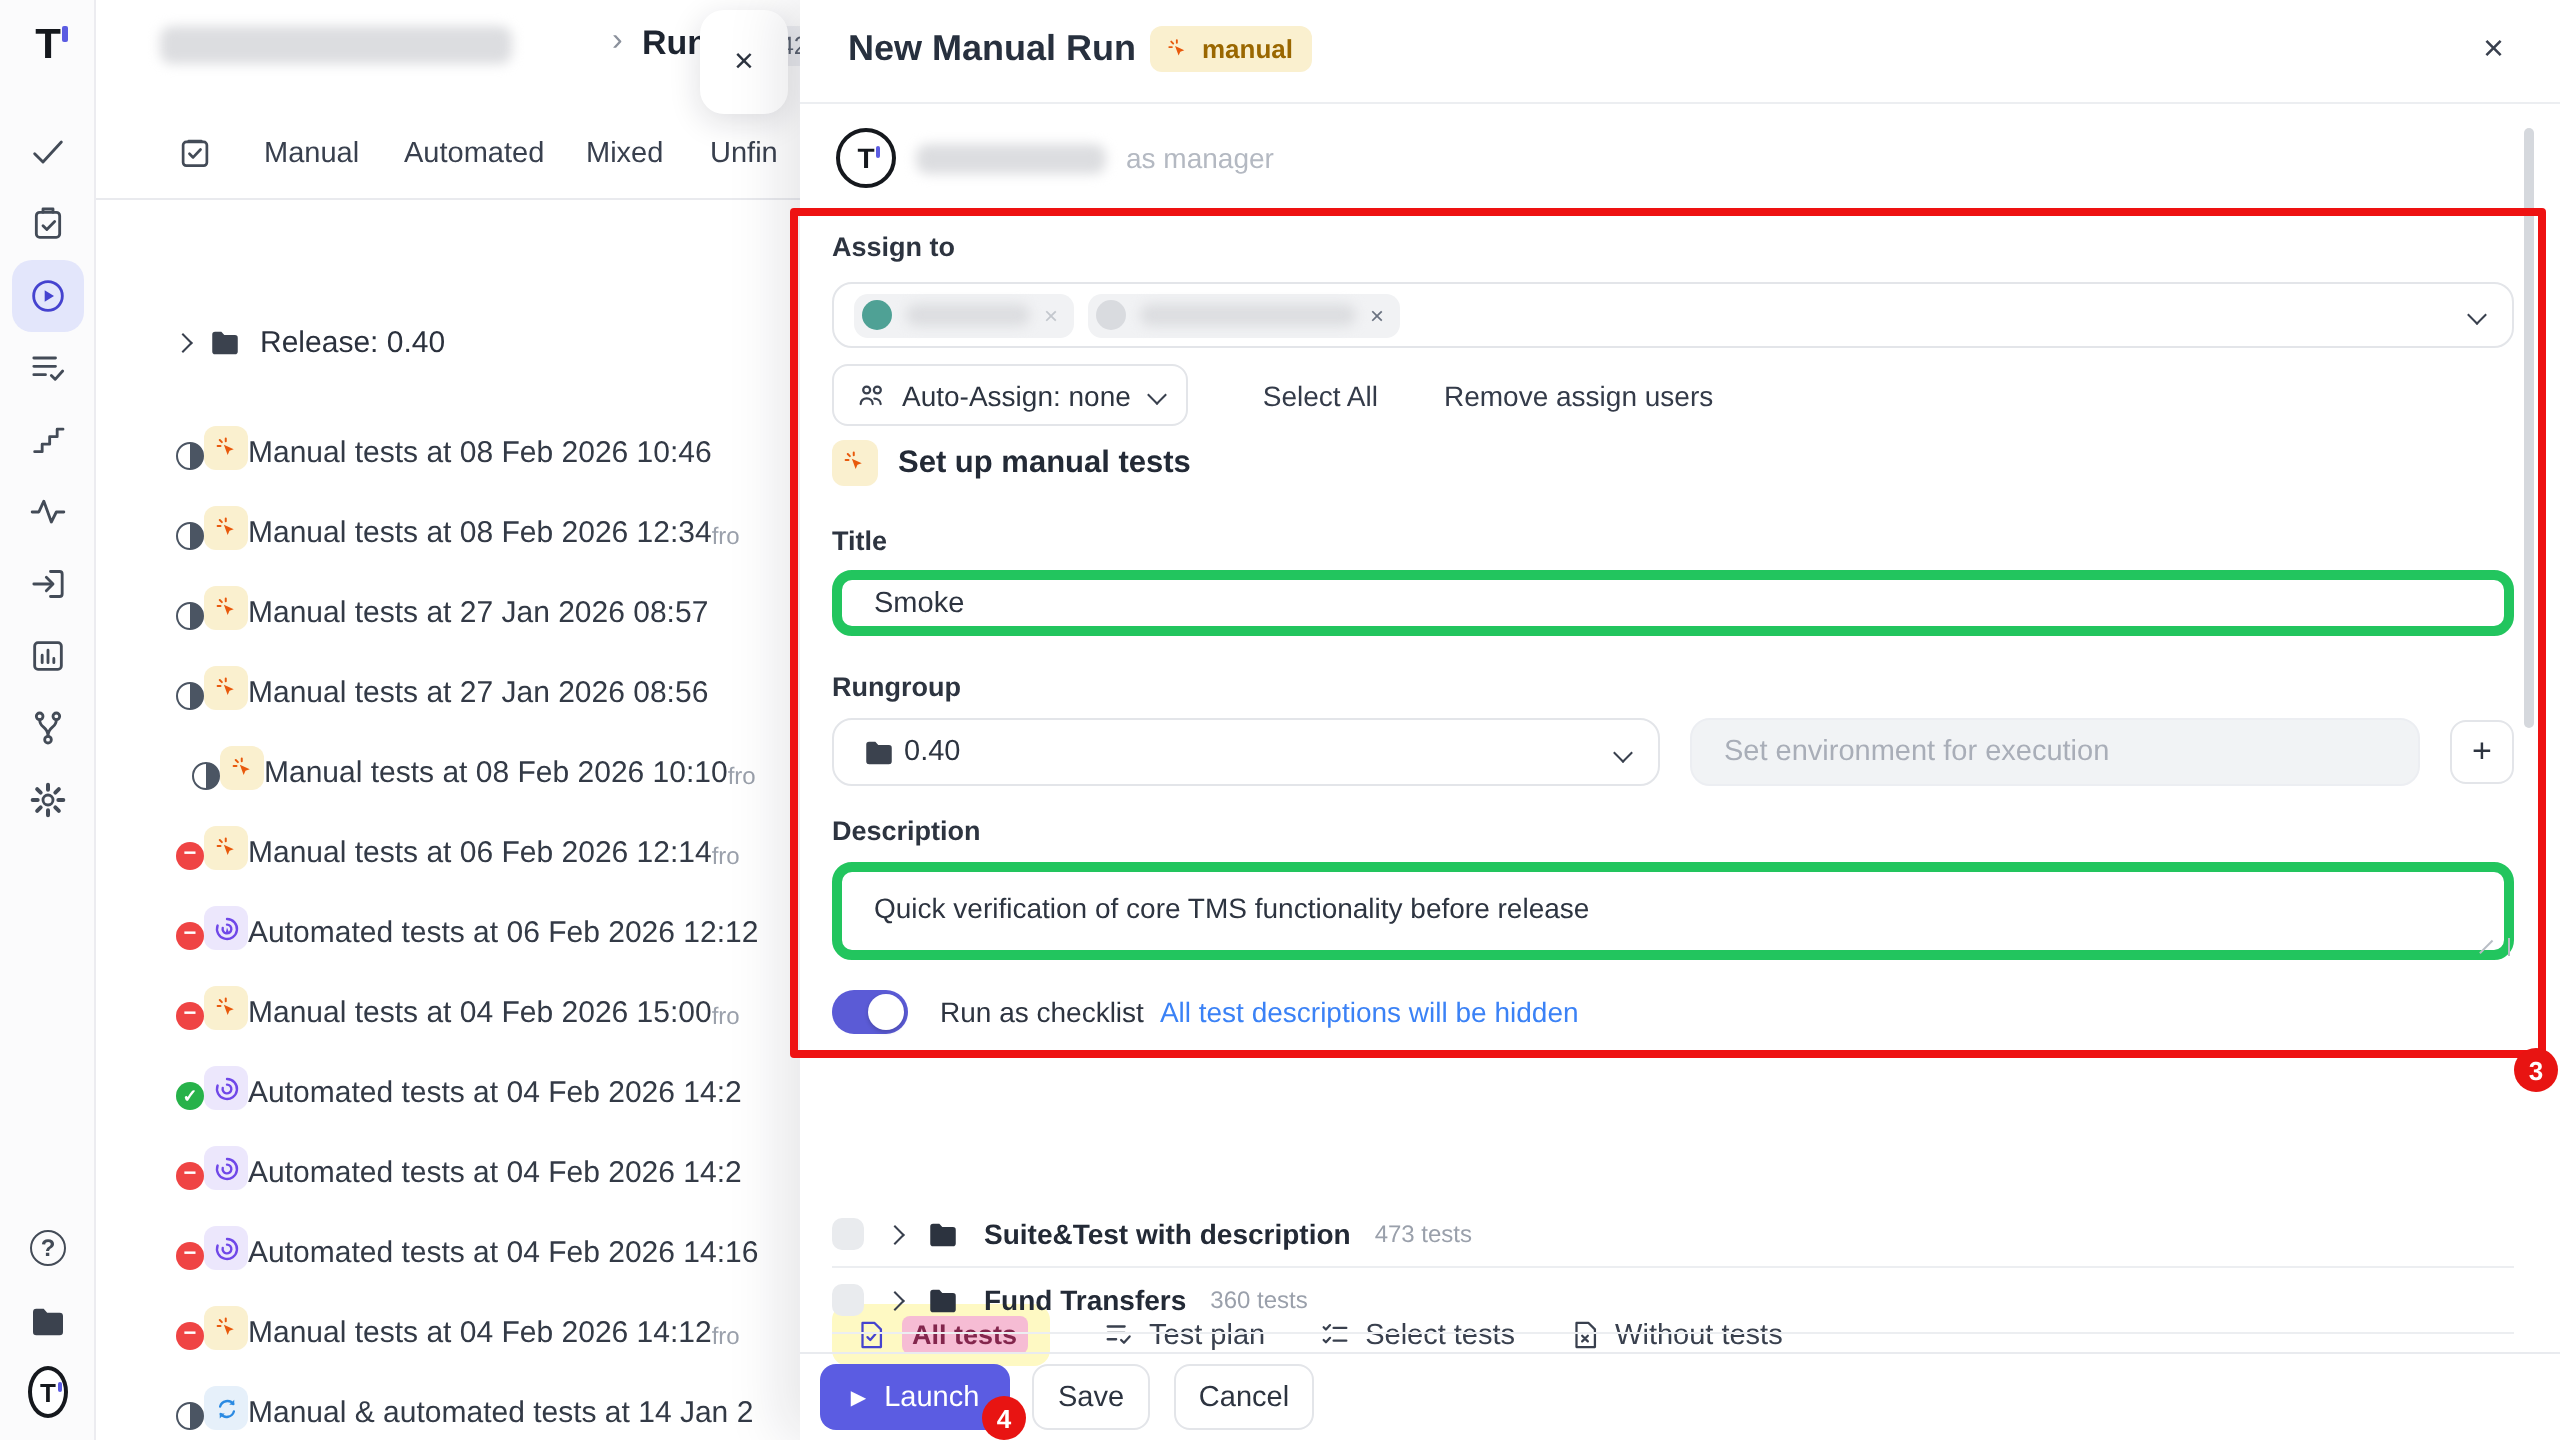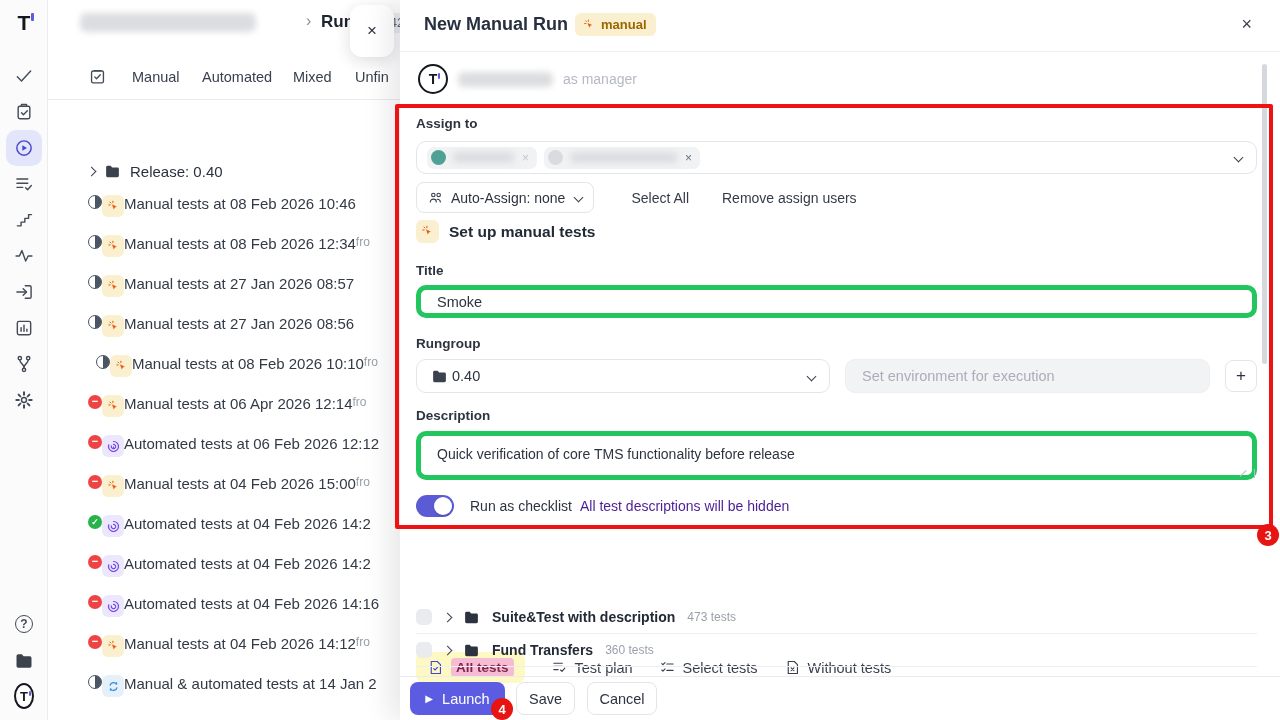--- a/index.html
+++ b/index.html
@@ -32,21 +32,21 @@
   .ltab { position:absolute; top:13px; font-size:14.5px; color:#39404e; white-space:nowrap; }
   #ltab-icon { left:40px; top:11px; }
   #ltab-icon svg { width:19px; height:19px; stroke:#434b57; fill:none; stroke-width:1.7; stroke-linecap:round; stroke-linejoin:round; }
 
   .folder-row { left:88px; top:163px; display:flex; align-items:center; gap:9px; font-size:15px; color:#2b313d; }
   .fold { width:17px; height:17px; }
   .fold svg { width:17px; height:17px; fill:#3b424e; }
   .chev { display:inline-block; width:7px; height:7px; border-right:1.8px solid #39404e; border-bottom:1.8px solid #39404e; transform:rotate(-45deg); }
   .chev.down { transform:rotate(45deg); }
 
-  .run-row { position:absolute; left:88px; width:312px; height:40px; display:flex; align-items:flex-start; overflow:hidden; }
+  .run-row { position:absolute; left:88px; width:312px; height:40px; display:flex; align-items:flex-end; overflow:hidden; }
   .run-label { font-size:15px; color:#333a46; white-space:nowrap; }
   .run-trail { font-size:12px; color:#9aa0ab; white-space:nowrap; }
   .st { flex:0 0 14px; width:14px; height:14px; border-radius:50%; display:flex; align-items:center; justify-content:center; }
   .st-prog { background:conic-gradient(#4b5563 0 180deg, #ffffff 180deg 360deg); border:1.5px solid #4b5563; }
   .st-fail { background:#ef4444; color:#fff; font-size:11px; font-weight:bold; line-height:1; }
   .st-fail::after { content:"−"; margin-top:-1px; }
   .st-pass { background:#27b24a; color:#fff; font-size:9px; font-weight:bold; }
   .st-pass::after { content:"✓"; }
   .typ { flex:0 0 22px; width:22px; height:22px; border-radius:6px; display:flex; align-items:center; justify-content:center; }
   .typ svg { width:15px; height:15px; }
@@ -89,21 +89,21 @@
   #env-input::placeholder { color:#a9aeb8; }
   #add-env-btn { left:825px; top:256px; width:32px; height:32px; border:1px solid #e3e5e9; border-radius:8px; background:#fff; font-size:17px; color:#2d3440; display:flex; align-items:center; justify-content:center; }
   #desc-area { left:16px; top:327px; width:841px; height:49px; resize:none; padding:9px 16px; font-size:14px; line-height:1.3; }
   .resize-grip { position:absolute; left:846px; top:365px; width:9px; height:9px; border-right:1.5px solid #b9bdc5; border-bottom:0; }
   .resize-grip::after { content:""; position:absolute; right:1px; bottom:1px; width:9px; height:9px; border-top:1.5px solid #b9bdc5; transform:rotate(-45deg); transform-origin:right bottom; }
 
   #chk-row { position:absolute; left:16px; top:391px; display:flex; align-items:center; gap:16px; }
   .toggle { width:38px; height:22px; border-radius:11px; background:#5b5bd6; position:relative; }
   .toggle .knob { position:absolute; right:2px; top:2px; width:18px; height:18px; border-radius:50%; background:#fff; box-shadow:0 1px 2px rgba(0,0,0,.2); }
   #chk-label { font-size:14px; font-weight:normal; color:#2d3440; }
-  #chk-hint { font-size:14px; color:#4c1d95; margin-left:-8px; }
+  #chk-hint { font-size:14px; color:#3b82f6; margin-left:-8px; }
 
   #tests-tabs { position:absolute; left:16px; top:548px; display:flex; align-items:center; gap:26px; }
   .ttab { display:flex; align-items:center; gap:7px; font-size:14.5px; color:#39404e; }
   .ttab svg { width:17px; height:17px; stroke:#39404e; fill:none; stroke-width:1.6; stroke-linecap:round; stroke-linejoin:round; }
   .ttab.active { background:#fef9c3; border-radius:8px; padding:6px 11px; }
   .ttab.active svg { stroke:#4543cf; }
   .ttab.active .hl { background:#f6bcd4; color:#83264d; font-weight:bold; font-size:13.5px; border-radius:4px; padding:2px 5px; }
 
   .tree-row { position:absolute; left:16px; width:841px; height:30px; display:flex; align-items:center; gap:12px; }
   .tree-cb { width:16px; height:16px; border-radius:5px; background:#e9ebee; }
@@ -294,21 +294,21 @@
         <span class="run-trail">fro</span>
       </div>
     <div class="run-row" style="top:395px;left:40px">
         <span class="st st-fail"></span>
         <span class="typ typ-manual">
           <svg viewBox="0 0 24 24">
             <path fill="#e8590c" d="M9.5 8.5l3 8.2 1.5-3.3 3.4-1.2z"></path>
             <path stroke="#e8590c" stroke-width="1.6" stroke-linecap="round" fill="none" d="M4.5 9.5h2.3M6.2 4.8l1.7 1.7M11 3.5v2.3"></path>
           </svg>
         </span>
-        <span class="run-label">Manual tests at 06 Apr 2026 12:14</span>
+        <span class="run-label">Manual tests at 06 Feb 2026 12:14</span>
         <span class="run-trail">fro</span>
       </div>
     <div class="run-row" style="top:435px;left:40px">
         <span class="st st-fail"></span>
         <span class="typ typ-auto">
           <svg viewBox="0 0 24 24" fill="none" stroke="#7048e8" stroke-width="1.9" stroke-linecap="round">
             <path d="M12 4a8 8 0 1 1-7.5 5.2"></path>
             <path d="M12 8.5a3.5 3.5 0 1 1-3.4 2.6"></path>
             <path fill="#7048e8" stroke="none" d="M12 10.8l2.8 7-1.2-2.7-2.9 1z"></path>
           </svg>

